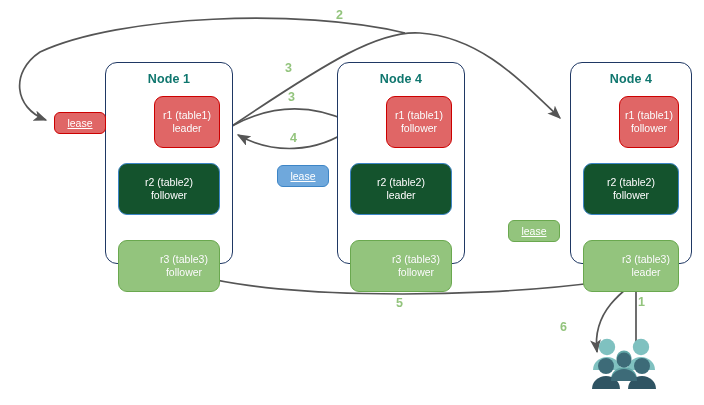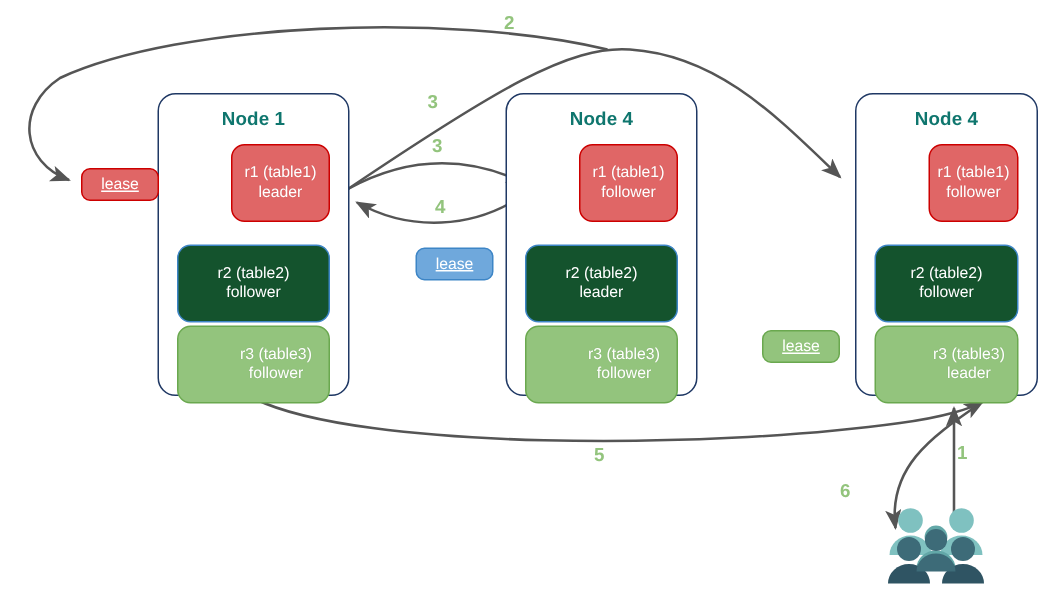--- a/index.html
+++ b/index.html
@@ -17,21 +17,21 @@
         font-size:12.5px;font-weight:bold;color:#0f766e;letter-spacing:.1px;}
 
   .range{position:absolute;box-sizing:border-box;left:12px;right:12px;height:52px;
         border-radius:9px;display:flex;flex-direction:column;align-items:center;
         justify-content:center;color:#ffffff;font-size:10.5px;line-height:13px;
         text-align:center;text-shadow:0 0 1px rgba(0,0,0,.10);}
   .range .l2{display:block;text-align:center;}
   .r-red  {background:#e06666;border:1.5px solid #cc0000;margin-left:36px;}
   .r-blue {background:#14532d;border:1.5px solid #3d85c6;}
   .r-green{background:#93c47d;border:1.5px solid #6aa84f;}
-  .slot0{top:33px;} .slot1{top:100px;} .slot2{top:154px;padding-left:30px;}
+  .slot0{top:33px;} .slot1{top:100px;} .slot2{top:177px;padding-left:30px;}
 
   .lease{position:absolute;box-sizing:border-box;height:22px;min-width:52px;
         border-radius:6px;display:flex;align-items:center;justify-content:center;
         color:#ffffff;font-size:10.5px;z-index:3;padding:0 9px;text-decoration:underline;}
   .lease.l-red  {background:#e06666;border:1.5px solid #cc0000;}
   .lease.l-blue {background:#6fa8dc;border:1.5px solid #3d85c6;}
   .lease.l-green{background:#93c47d;border:1.5px solid #6aa84f;}
 
   .step{position:absolute;color:#93c47d;font-size:12.5px;font-weight:bold;
         z-index:4;user-select:none;}

